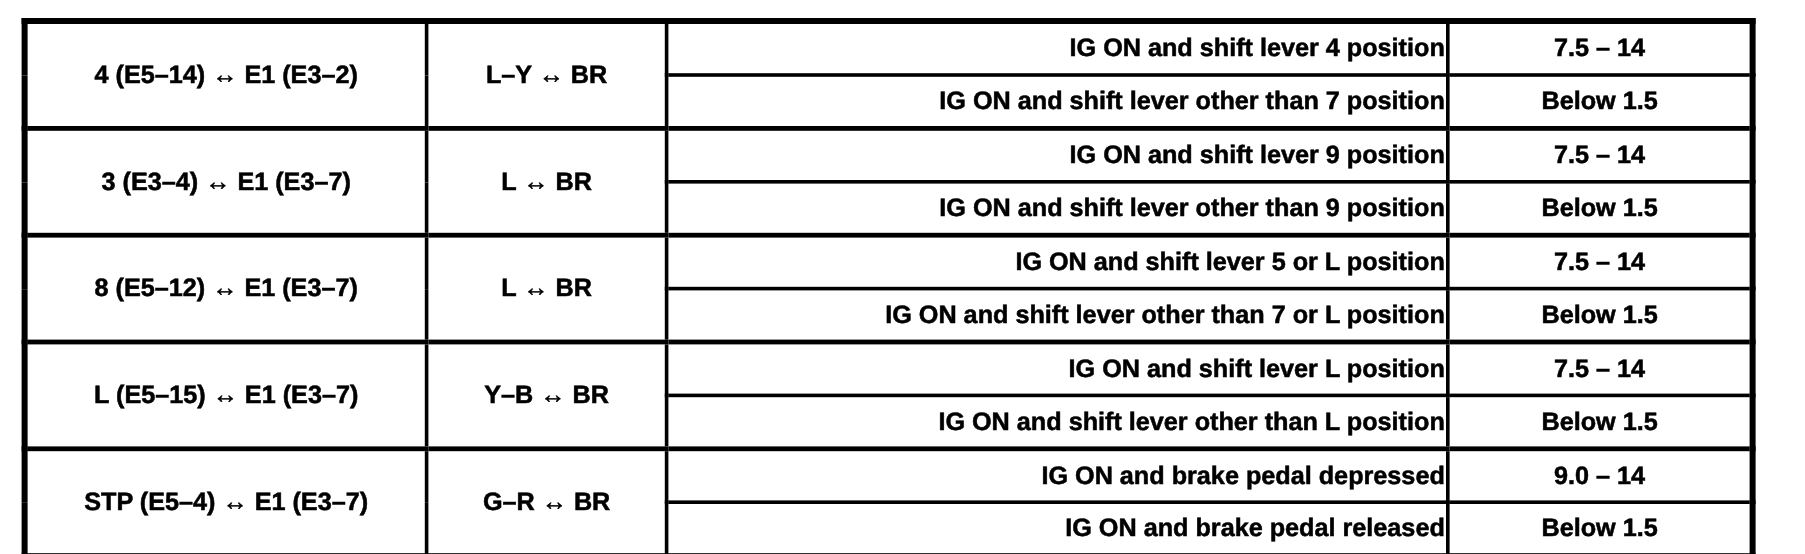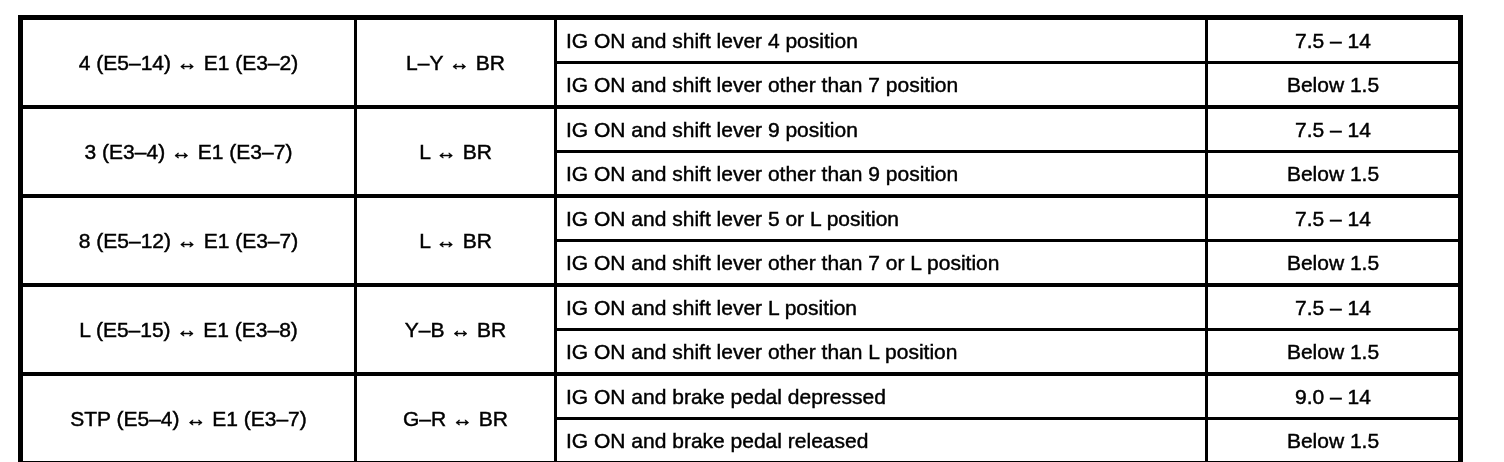--- a/index.html
+++ b/index.html
@@ -36,24 +36,26 @@
     overflow: hidden;
     white-space: nowrap;
     
     -webkit-text-stroke: 0.45px #000;
   }
   tr.group-start td {
     border-top-width: 4px;
   }
   td.c-term, td.c-wire, td.c-val {
     text-align: center;
+    font-weight: bold;
   }
   td.c-cond {
-    text-align: left;
+    text-align: right;
     padding-left: 9px;
+    font-weight: bold;
   }
 </style>
 </head>
 <body>
 
 <div class="page">
   <table class="spec-table">
     <colgroup>
       <col style="width:335px">
       <col style="width:200px">
@@ -89,21 +91,21 @@
         <td class="c-wire" rowspan="2">L ↔ BR</td>
         <td class="c-cond">IG ON and shift lever 5 or L position</td>
         <td class="c-val">7.5 – 14</td>
       </tr>
       <tr>
         <td class="c-cond">IG ON and shift lever other than 7 or L position</td>
         <td class="c-val">Below 1.5</td>
       </tr>
 
       <tr class="group-start">
-        <td class="c-term" rowspan="2">L (E5–15) ↔ E1 (E3–8)</td>
+        <td class="c-term" rowspan="2">L (E5–15) ↔ E1 (E3–7)</td>
         <td class="c-wire" rowspan="2">Y–B ↔ BR</td>
         <td class="c-cond">IG ON and shift lever L position</td>
         <td class="c-val">7.5 – 14</td>
       </tr>
       <tr>
         <td class="c-cond">IG ON and shift lever other than L position</td>
         <td class="c-val">Below 1.5</td>
       </tr>
 
       <tr class="group-start">

